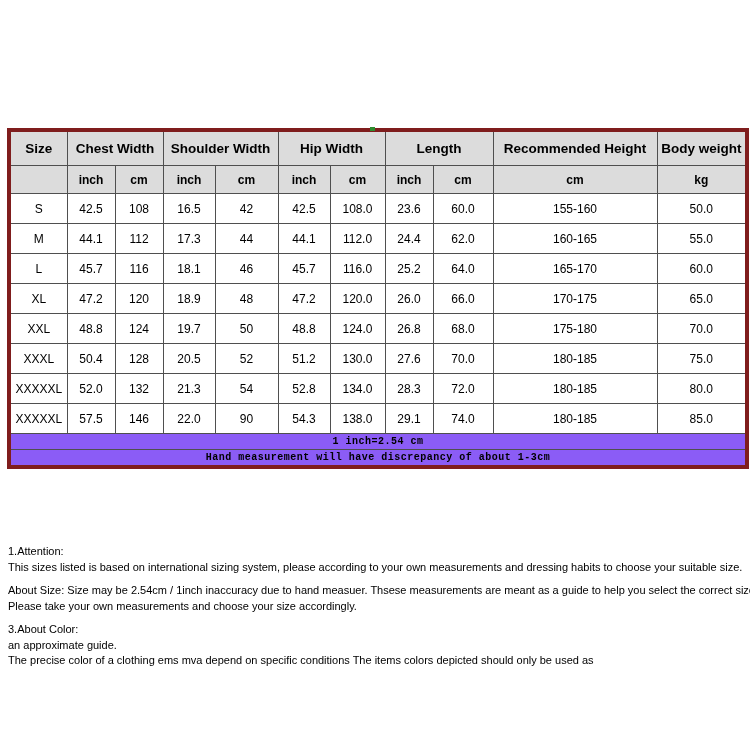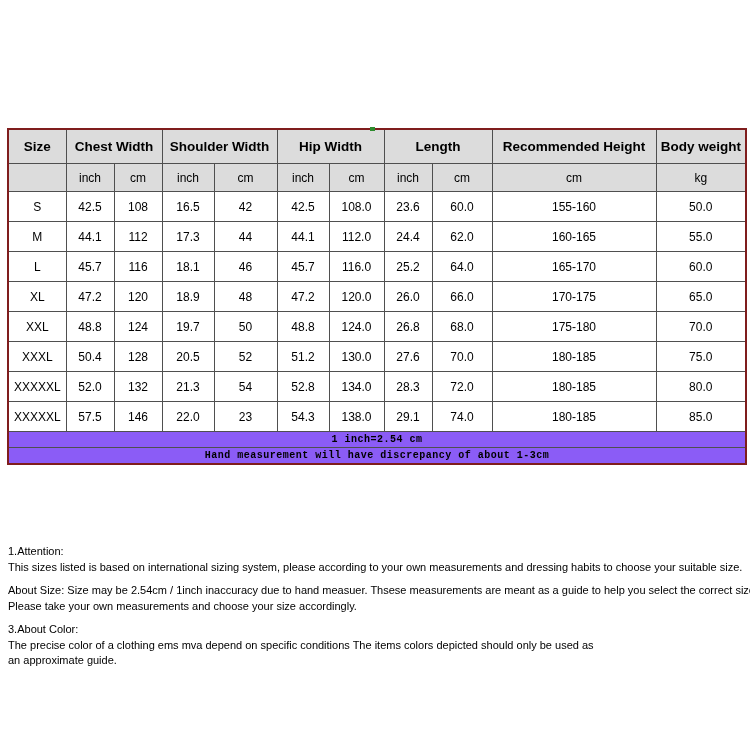--- a/index.html
+++ b/index.html
@@ -16,40 +16,40 @@
     background: var(--page-bg, #ffffff);
     overflow: hidden;
   }
   table.size-chart {
     position: absolute;
     left: 7px;
     top: 128px;
     width: 738px;
     border-collapse: collapse;
     table-layout: fixed;
-    border: 2px solid #7f1d1d;
+    border: 4px solid #7f1d1d;
   }
   table.size-chart th,
   table.size-chart td {
     border: 1px solid var(--border-col, #4f4f4f);
     text-align: center;
     vertical-align: middle;
     padding: 0;
     white-space: nowrap;
     overflow: hidden;
   }
   tr.head-row th {
     background: var(--header-bg, #dcdcdc);
     font-weight: bold;
     font-size: 13.5px;
     height: 33px;
   }
   tr.units-row td {
     background: var(--header-bg, #dcdcdc);
-    font-weight: normal;
+    font-weight: bold;
     font-size: 12px;
     height: 27px;
   }
   tr.data-row td {
     background: #ffffff;
     font-size: 12px;
     height: 29px;
   }
   tr.footnote-row td {
     background: #8b5cf6;
@@ -210,21 +210,21 @@
           <td>28.3</td>
           <td>72.0</td>
           <td>180-185</td>
           <td>80.0</td>
         </tr>
         <tr class="data-row">
           <td>XXXXXL</td>
           <td>57.5</td>
           <td>146</td>
           <td>22.0</td>
-          <td>23</td>
+          <td>90</td>
           <td>54.3</td>
           <td>138.0</td>
           <td>29.1</td>
           <td>74.0</td>
           <td>180-185</td>
           <td>85.0</td>
         </tr>
         <tr class="footnote-row">
           <td colspan="11">1 inch=2.54 cm</td>
         </tr>
@@ -238,17 +238,17 @@
       <div class="note-group">
         <div class="note-heading">1.Attention:</div>
         <div class="note-line">This sizes listed is based on international sizing system, please according to your own measurements and dressing habits to choose your suitable size.</div>
       </div>
       <div class="note-group">
         <div class="note-line">About Size: Size may be 2.54cm / 1inch inaccuracy due to hand measuer. Thsese measurements are meant as a guide to help you select the correct size.</div>
         <div class="note-line">Please take your own measurements and choose your size accordingly.</div>
       </div>
       <div class="note-group">
         <div class="note-heading">3.About Color:</div>
+        <div class="note-line">an approximate guide.</div>
         <div class="note-line">The precise color of a clothing ems mva depend on specific conditions The items colors depicted should only be used as</div>
-        <div class="note-line">an approximate guide.</div>
       </div>
     </div>
 </div>
 
 </body></html>

